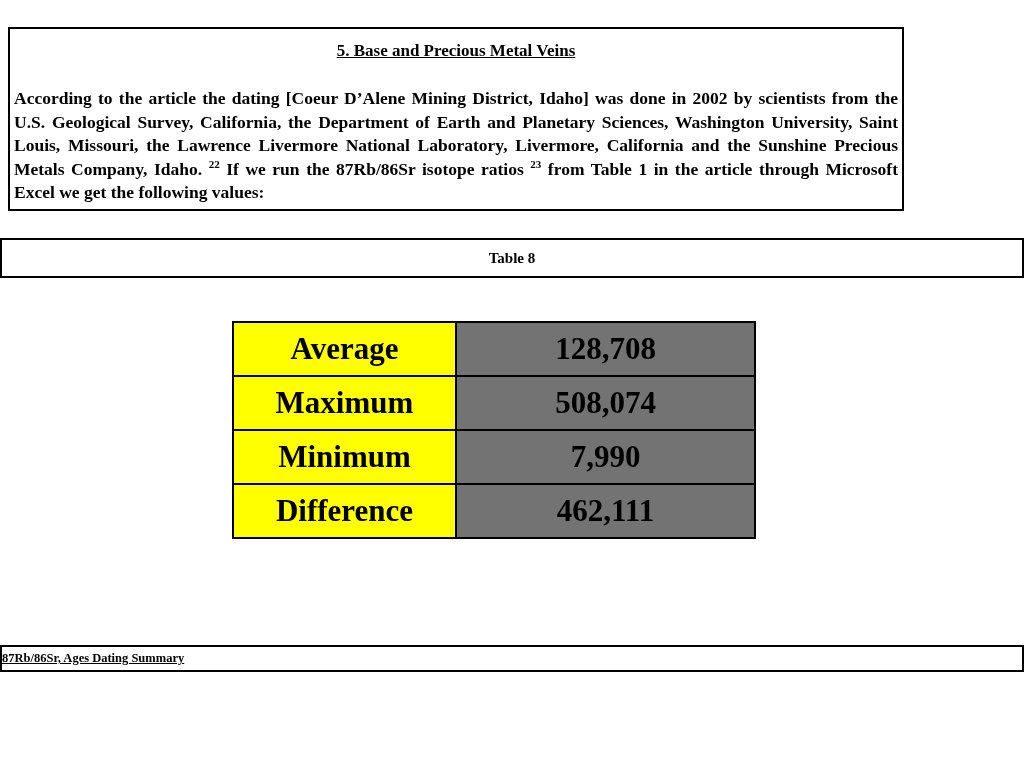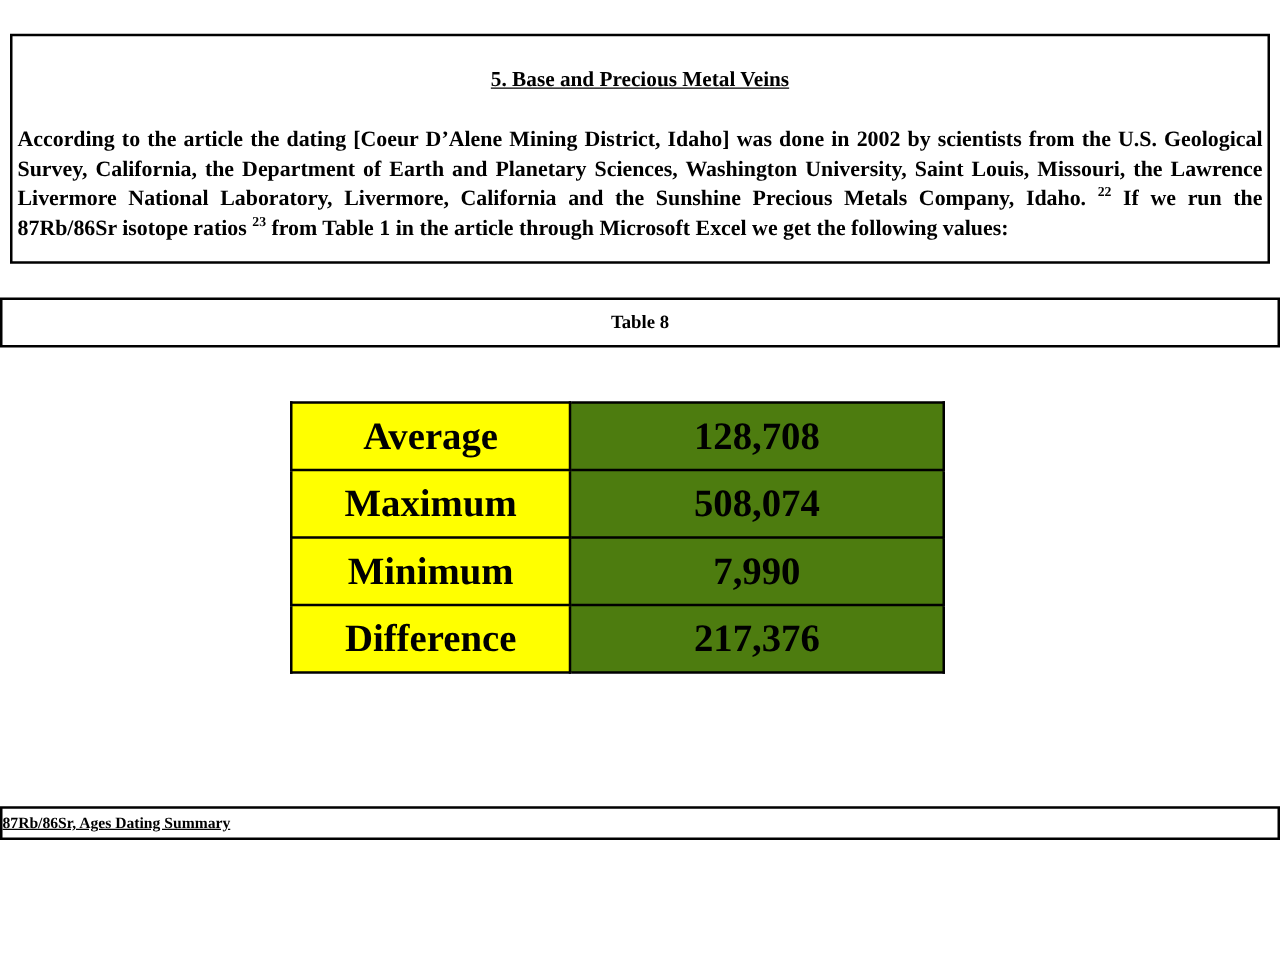--- a/index.html
+++ b/index.html
@@ -16,23 +16,23 @@
     overflow: hidden;
   }
   .box {
     position: absolute;
     border: 2px solid var(--border);
     background: #ffffff;
   }
   #section-box {
     left: 8px;
     top: 27px;
-    width: 1008px;
+    width: 896px;
     height: 184px;
-    padding: 25px 4px 0 4px;
+    padding: 12px 4px 0 4px;
   }
   .section-title {
     text-align: center;
     font-weight: bold;
     font-size: 17px;
     text-decoration: underline;
     margin-bottom: 26px;
   }
   .paragraph {
     text-align: justify;
@@ -73,21 +73,21 @@
     font-weight: bold;
     font-size: 31px;
     color: #000;
   }
   #stats-table td.label {
     width: 223px;
     background: var(--highlight);
   }
   #stats-table td.value {
     width: 299px;
-    background: #4d7c0f;
+    background: #737373;
   }
   #summary-box {
     left: 0;
     top: 645px;
     width: 1024px;
     height: 27px;
     display: flex;
     align-items: center;
     justify-content: flex-start;
   }
@@ -118,20 +118,20 @@
   <tr>
     <td class="label">Maximum</td>
     <td class="value">508,074</td>
   </tr>
   <tr>
     <td class="label">Minimum</td>
     <td class="value">7,990</td>
   </tr>
   <tr>
     <td class="label">Difference</td>
-    <td class="value">217,376</td>
+    <td class="value">462,111</td>
   </tr>
 </tbody>
   </table>
 
 <div class="box" id="summary-box">
   <span class="summary-text">87Rb/86Sr, Ages Dating Summary</span>
 </div>
 
 </body></html>

